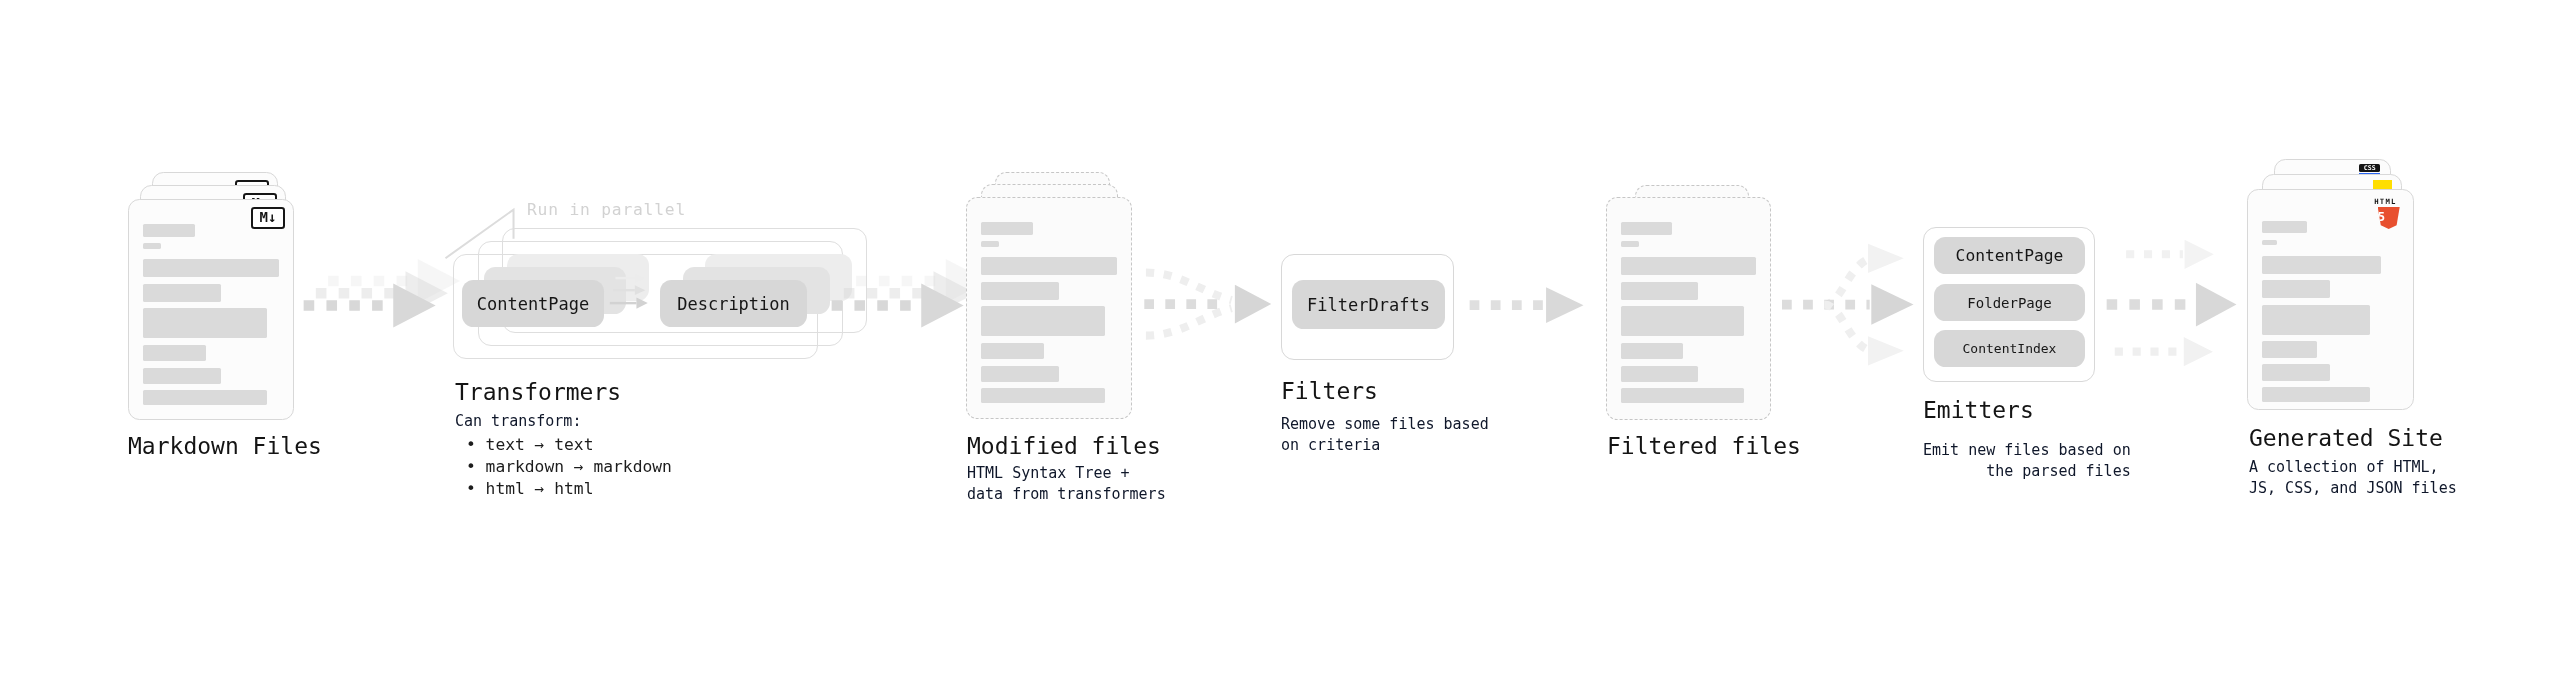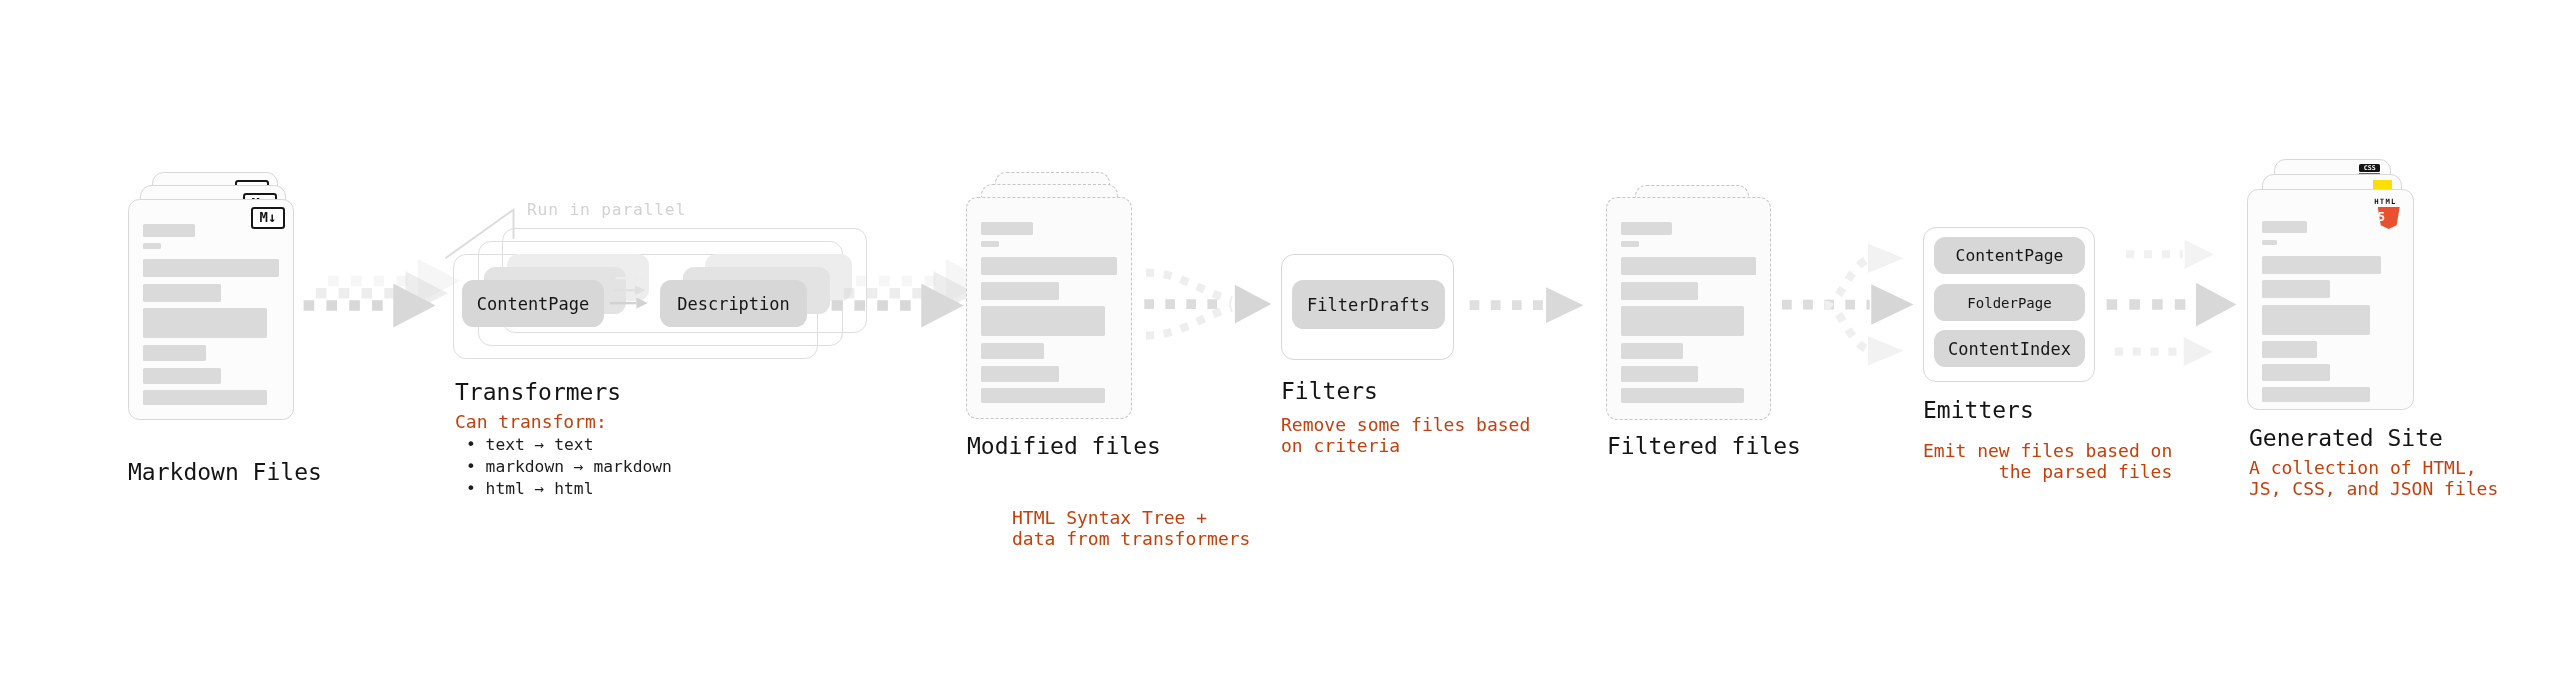--- a/index.html
+++ b/index.html
@@ -23,21 +23,21 @@
   .md-icon{position:absolute;right:8.1px;top:7.3px;width:34px;height:22px;border:2.4px solid #161616;border-radius:3.3px;
     background:#fff;color:#161616;font-weight:bold;font-size:14px;line-height:17px;text-align:center;box-sizing:border-box;}
   
   .obox{position:absolute;border:1.6px solid #dedede;border-radius:13px;box-sizing:border-box;background:transparent;}
   .node{position:absolute;background:#d7d7d7;border-radius:11.4px;color:#161616;font-size:17px;
     display:flex;align-items:center;justify-content:center;box-sizing:border-box;}
   .node.g1{background:#e3e3e3;}
   .node.g2{background:#ededed;}
   
   .section-title{position:absolute;font-size:23px;line-height:28px;color:#141414;}
-  .section-desc{position:absolute;font-size:18px;line-height:21px;color:#c2410c;white-space:pre-line;}
+  .section-desc{position:absolute;font-size:15px;line-height:21px;color:#0f172a;white-space:pre-line;}
   .bullets{position:absolute;font-size:16.3px;line-height:22px;color:#1c1c1c;}
   .bullet::before{content:"• ";}
   .annotation{position:absolute;font-size:16.3px;color:#d2d2d2;letter-spacing:0.8px;}
   svg{position:absolute;overflow:visible;}
   
   .badge-css-wrap{position:absolute;right:9.8px;top:4.1px;width:21px;text-align:center;}
   .badge-css{display:block;background:#141414;color:#ffffff;font-size:6.5px;font-weight:bold;line-height:8.1px;border-radius:1.6px;}
   .badge-css-bar{height:2.4px;background:#2965F1;margin-top:0.8px;}
   .badge-js{position:absolute;right:9px;top:4.9px;width:18.7px;height:9px;background:#FFDE00;}
   .html5{position:absolute;right:9.8px;top:6.5px;width:29px;text-align:left;}
@@ -63,21 +63,21 @@
         <div class="bar b1"></div>
           <div class="bar b2"></div>
           <div class="bar b3"></div>
           <div class="bar b4"></div>
         <div class="bar b5"></div>
           <div class="bar b6"></div>
           <div class="bar b7"></div>
           <div class="bar b8"></div>
       </div>
     </div>
-    <div class="section-title" style="left:128px;top:432px;margin-top:26px;">Markdown Files</div>
+    <div class="section-title" style="left:128px;top:432px;">Markdown Files</div>
   </div>
 
   <svg style="left:302px;top:241px;" width="163" height="98" viewBox="0 0 200 120">
     <g opacity="0.22" transform="translate(30,-30)">
       <line x1="2" y1="79" x2="112" y2="79" stroke="#d8d8d8" stroke-width="13" stroke-dasharray="13 15"></line>
       <polygon points="112,52 164,79 112,106" fill="#d8d8d8"></polygon>
     </g>
     <g opacity="0.45" transform="translate(15,-15)">
       <line x1="2" y1="79" x2="112" y2="79" stroke="#d8d8d8" stroke-width="13" stroke-dasharray="13 15"></line>
       <polygon points="112,52 164,79 112,106" fill="#d8d8d8"></polygon>
@@ -144,21 +144,21 @@
           <div class="bar b2"></div>
           <div class="bar b3"></div>
           <div class="bar b4"></div>
         <div class="bar b5"></div>
           <div class="bar b6"></div>
           <div class="bar b7"></div>
           <div class="bar b8"></div>
       </div>
     </div>
     <div class="section-title" style="left:967px;top:432px;">Modified files</div>
-    <div class="section-desc" style="left:1012px;top:463px;margin-top:44px;">HTML Syntax Tree +
+    <div class="section-desc" style="left:967px;top:463px;">HTML Syntax Tree +
 data from transformers</div>
   </div>
 
   <svg style="left:1144px;top:258px;" width="130" height="93" viewBox="0 0 160 115">
     <path d="M2,18 C45,18 70,42 108,52" fill="none" stroke="#eeeeee" stroke-width="10" stroke-dasharray="10 12"></path>
     <path d="M2,96 C45,96 70,72 108,62" fill="none" stroke="#eeeeee" stroke-width="10" stroke-dasharray="10 12"></path>
     <line x1="0" y1="57" x2="92" y2="57" stroke="#dcdcdc" stroke-width="12" stroke-dasharray="12 14"></line>
     <polygon points="112,33 157,57 112,81" fill="#d6d6d6"></polygon>
   </svg>
 
@@ -199,21 +199,21 @@
     <line x1="52" y1="77" x2="108" y2="77" stroke="#dcdcdc" stroke-width="12" stroke-dasharray="12 14"></line>
     <polygon points="110,52 162,77 110,102" fill="#d6d6d6"></polygon>
     <path d="M52,77 C72,77 80,119 104,132" fill="none" stroke="#efefef" stroke-width="10" stroke-dasharray="10 12"></path>
     <polygon points="106,116 150,134 106,152" fill="#f2f2f2"></polygon>
   </svg>
 
   <div>
     <div class="obox" style="left:1923px;top:227px;width:172px;height:155px;border-color:#d8d8d8;"></div>
     <div class="node" style="left:1934px;top:237px;width:151px;height:37px;font-size:16.3px;text-align:center;">ContentPage</div>
     <div class="node" style="left:1934px;top:284px;width:151px;height:37px;font-size:14px;">FolderPage</div>
-    <div class="node" style="left:1934px;top:330px;width:151px;height:37px;font-size:17px;">ContentIndex</div>
+    <div class="node" style="left:1934px;top:330px;width:151px;height:37px;font-size:13px;">ContentIndex</div>
     <div class="section-title" style="left:1923px;top:396px;">Emitters</div>
     <div class="section-desc" style="left:1923px;top:440px;text-align:right;">Emit new files based on
 the parsed files</div>
   </div>
 
   <svg style="left:2105px;top:234px;" width="138" height="142" viewBox="0 0 170 175">
     <line x1="26" y1="25" x2="96" y2="25" stroke="#f1f1f1" stroke-width="10" stroke-dasharray="10 12"></line>
     <polygon points="98,7 134,25 98,43" fill="#f3f3f3"></polygon>
     <line x1="2" y1="87" x2="110" y2="87" stroke="#dcdcdc" stroke-width="13" stroke-dasharray="13 15"></line>
     <polygon points="112,60 162,87 112,114" fill="#d8d8d8"></polygon>

